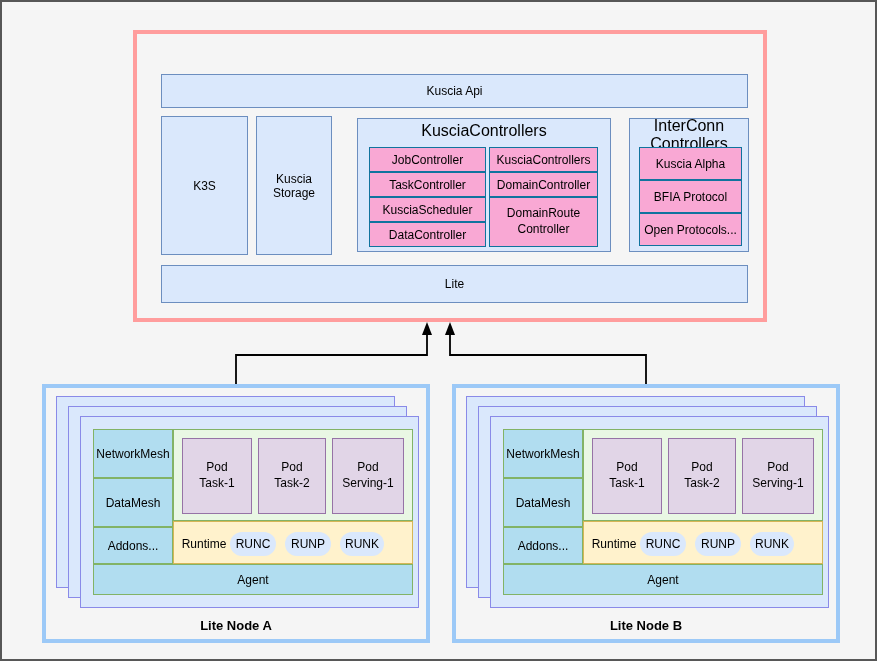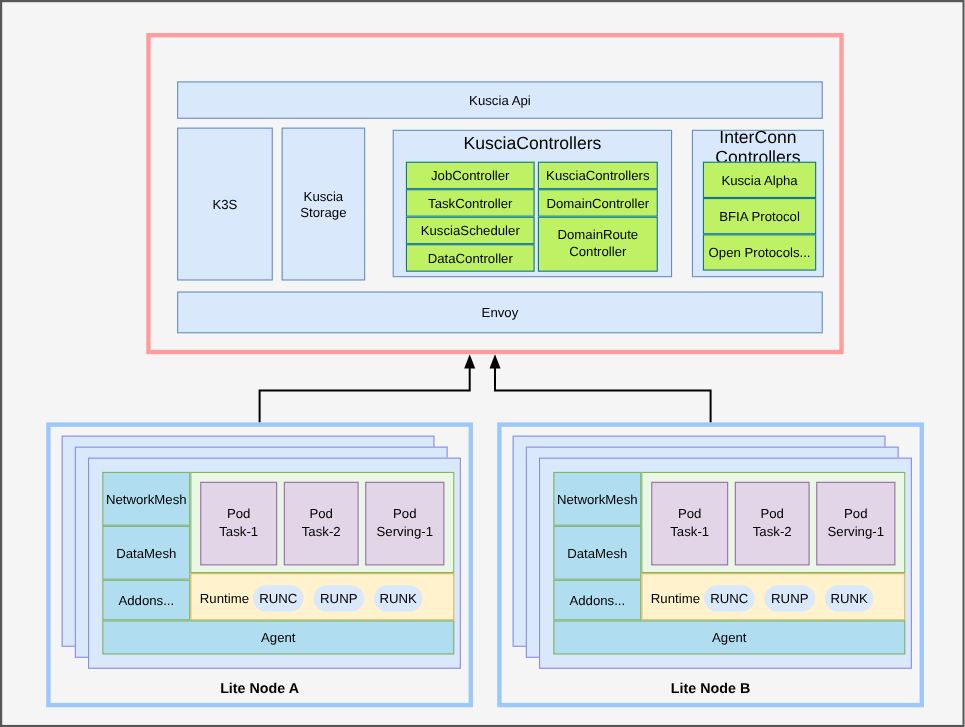--- a/index.html
+++ b/index.html
@@ -5,21 +5,21 @@
   html,body{margin:0;padding:0;background:#e9e9e9;}
   .canvas{
     position:relative;width:877px;height:661px;background:#F5F5F5;
     border:2px solid #575757;box-sizing:border-box;overflow:hidden;
     font-family:"Liberation Sans","DejaVu Sans",sans-serif;
     font-size:12px;color:#000;
   }
   .abs{position:absolute;box-sizing:border-box;}
   .center{display:flex;align-items:center;justify-content:center;text-align:center;}
   .blue{background:#DAE8FC;border:1px solid #6C8EBF;}
-  .cyan{background:#bef264;border:1px solid #10739E;}
+  .cyan{background:#f9a8d4;border:1px solid #10739E;}
   .cell{background:#B1DDF0;border:1px solid #82B366;}
   .master{border:4px solid #FF9D9D;background:transparent;}
   .lite{border:4px solid #9CC9F7;background:transparent;}
   .stack{background:#DAE8FC;border:1px solid #8A8AE8;}
   .pods{background:#E9F7E4;border:1px solid #82B366;}
   .pod{background:#E1D5E7;border:1px solid #9673A6;line-height:1.3;}
   .runtime{background:#FFF2CC;border:1px solid #D6B656;}
   .rt{background:#DAE8FC;border-radius:12px;}
   .title{font-weight:bold;font-size:13px;}
   .boxtitle{font-size:16px;line-height:1.15;}
@@ -56,21 +56,21 @@
       <div class="abs cyan center" style="left:131px;top:78px;width:109px;height:50px;padding:0 10px;line-height:1.3;">DomainRoute Controller</div>
     </div>
 
     <div class="abs blue" style="left:492px;top:84px;width:120px;height:134px;">
       <div class="abs center boxtitle" style="left:0;top:3px;width:100%;height:26px;padding:0 16px;">InterConn Controllers</div>
       <div class="abs cyan center" style="left:9px;top:28px;width:103px;height:33px;">Kuscia Alpha</div>
       <div class="abs cyan center" style="left:9px;top:61px;width:103px;height:33px;">BFIA Protocol</div>
       <div class="abs cyan center" style="left:9px;top:94px;width:103px;height:33px;">Open Protocols...</div>
     </div>
 
-    <div class="abs blue center" style="left:24px;top:231px;width:587px;height:38px;">Envoy</div>
+    <div class="abs blue center" style="left:24px;top:231px;width:587px;height:38px;">Lite</div>
   </div>
 
   <div class="abs lite" style="left:40px;top:382px;width:388px;height:259px;">
     <div class="abs stack" style="left:10px;top:8px;width:339px;height:192px;"></div>
     <div class="abs stack" style="left:22px;top:18px;width:339px;height:192px;"></div>
 
     <div class="abs stack" style="left:34px;top:28px;width:339px;height:192px;">
       <div class="abs cell center" style="left:12px;top:12px;width:80px;height:49px;">NetworkMesh</div>
       <div class="abs cell center" style="left:12px;top:61px;width:80px;height:49px;">DataMesh</div>
       <div class="abs cell center" style="left:12px;top:110px;width:80px;height:37px;">Addons...</div>

